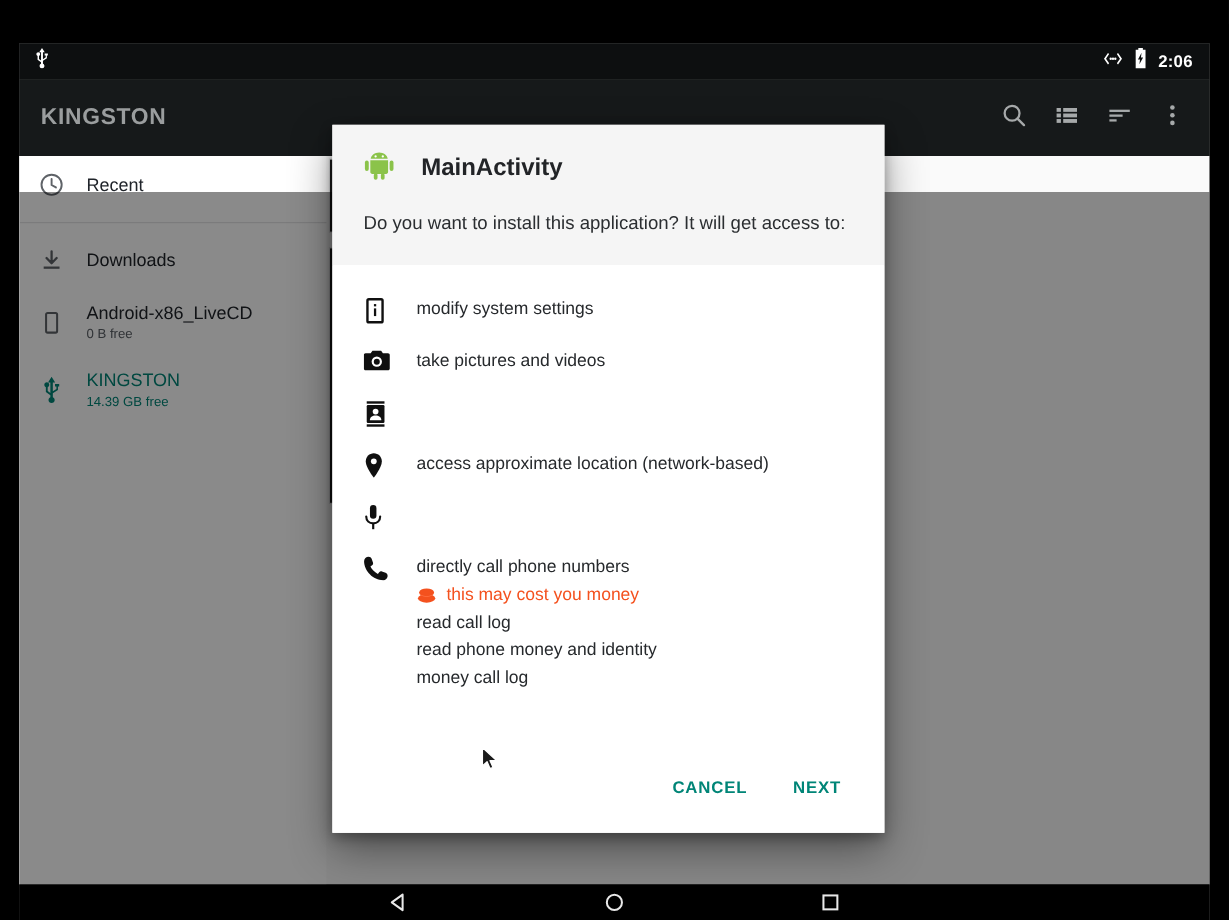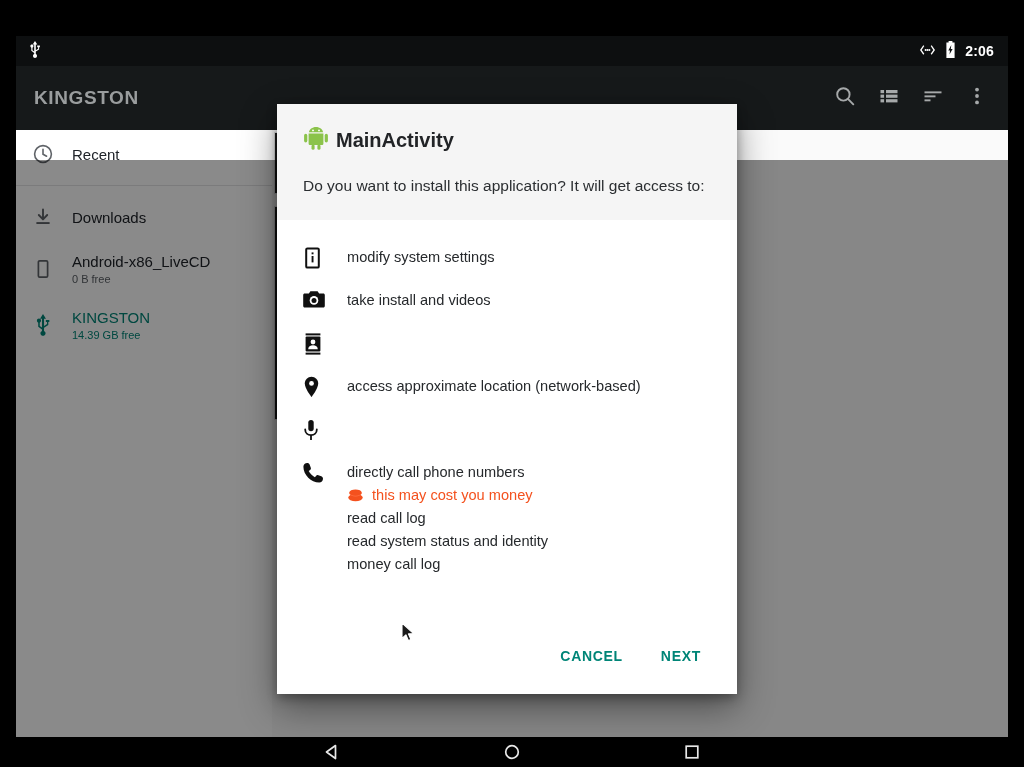--- a/index.html
+++ b/index.html
@@ -135,21 +135,21 @@
     width:460px; height:590px;
     background:#fff;
     box-shadow:0 14px 34px rgba(0,0,0,.42), 0 4px 10px rgba(0,0,0,.3);
     display:flex; flex-direction:column;
     z-index:40;
   }
   #dlg-head {
     background:#f5f5f5;
     padding:22px 26px 22px 26px;
   }
-  .dlg-title-row { display:flex; align-items:center; gap:7px; }
+  .dlg-title-row { display:flex; align-items:center; gap:22px; }
   .dlg-title {
     font-size:20px; color:#222427; font-weight:bold;
   }
   .dlg-msg {
     margin-top:20px;
     font-size:15.5px; color:#2b2e31; line-height:24px;
   }
   #dlg-body {
     flex:1;
     background:#fff;
@@ -394,21 +394,21 @@
 
         <div class="perm-group">
           <span class="perm-icon">
             <svg width="22" height="19" viewBox="0 0 22 19">
               <path fill="currentColor" d="M7.4 1.2 L14.6 1.2 L16.1 3.4 L20.3 3.4 C21.2 3.4 21.8 4 21.8 4.9 L21.8 16 C21.8 16.9 21.2 17.5 20.3 17.5 L1.7 17.5 C0.8 17.5 0.2 16.9 0.2 16 L0.2 4.9 C0.2 4 0.8 3.4 1.7 3.4 L5.9 3.4 Z"></path>
               <circle cx="11" cy="10.4" r="4.3" fill="#ffffff"></circle>
               <circle cx="11" cy="10.4" r="2.5" fill="currentColor"></circle>
             </svg>
           </span>
           <div class="perm-lines">
-            <div class="perm-line">take install and videos</div>
+            <div class="perm-line">take pictures and videos</div>
           </div>
         </div>
 
         <div class="perm-group">
           <span class="perm-icon">
             <svg width="20" height="22" viewBox="0 0 20 22">
               <rect x="2.6" y="0.4" width="14.8" height="2" fill="currentColor"></rect>
               <rect x="2.6" y="19.6" width="14.8" height="2" fill="currentColor"></rect>
               <rect x="2.6" y="3.6" width="14.8" height="14.8" rx="1" fill="currentColor"></rect>
               <circle cx="10" cy="9" r="2.4" fill="#ffffff"></circle>
@@ -451,21 +451,21 @@
               <span>
                 <svg width="17" height="15" viewBox="0 0 17 15" style="display:block;">
                   <ellipse cx="8.5" cy="9.6" rx="7.2" ry="3.6" fill="#f4511e"></ellipse>
                   <ellipse cx="8.5" cy="5.2" rx="6.1" ry="3.2" fill="#ff7043"></ellipse>
                   <ellipse cx="8.5" cy="4.6" rx="6.1" ry="3.2" fill="#f4511e"></ellipse>
                 </svg>
               </span>
               <span>this may cost you money</span>
             </div>
             <div class="perm-line">read call log</div>
-            <div class="perm-line">read system status and identity</div>
+            <div class="perm-line">read phone money and identity</div>
             <div class="perm-line">money call log</div>
           </div>
         </div>
       </div>
 
       <div id="dlg-actions">
         <button class="dlg-btn">CANCEL</button>
         <button class="dlg-btn">NEXT</button>
       </div>
     </div>

